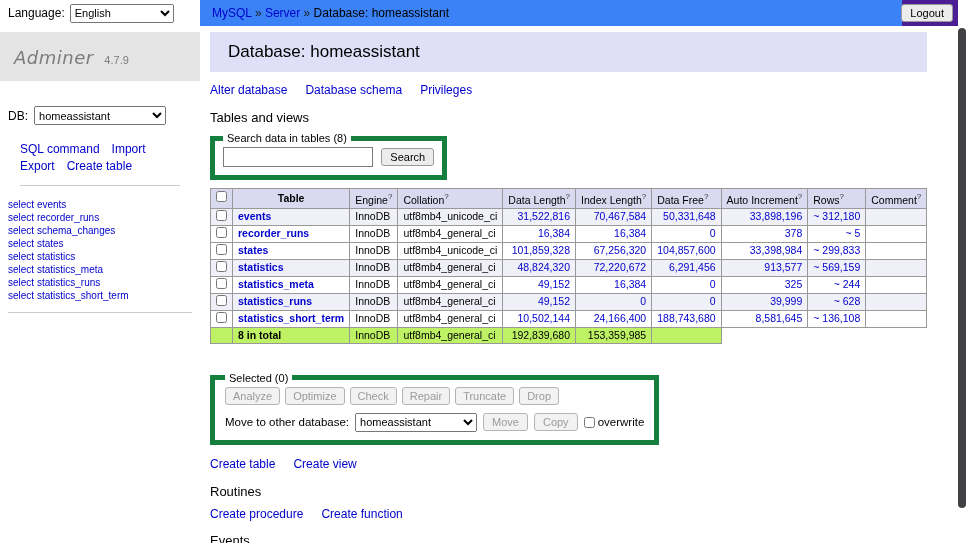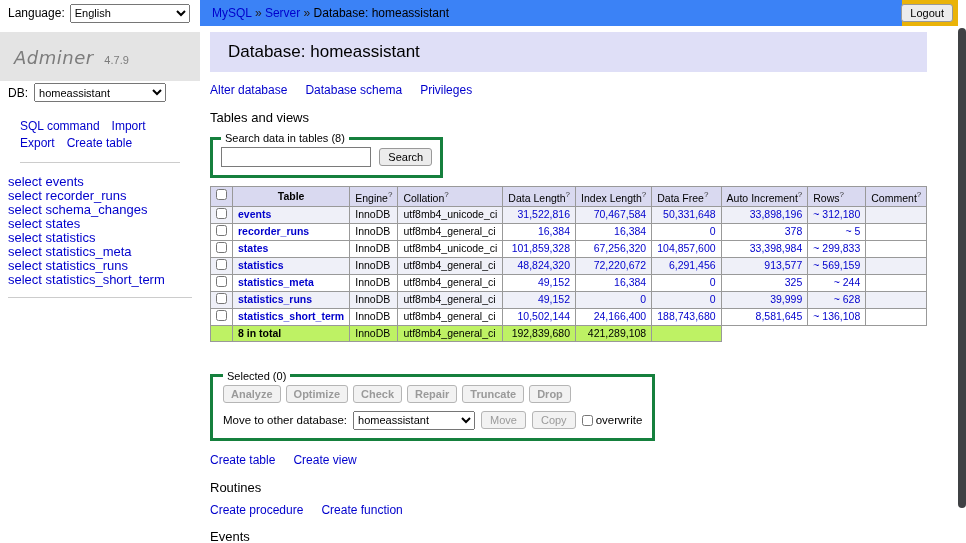--- a/index.html
+++ b/index.html
@@ -9,57 +9,57 @@
     background: #fff; color: #000;
     font-family: "Liberation Sans", sans-serif; font-size: 12px;
   }
   a.link { color: #0000cc; text-decoration: none; cursor: pointer; }
   a.link.bold { font-weight: bold; }
   .spaced { margin-right: 18px; }
 
   
   .topbar { display: flex; height: 26px; align-items: stretch; }
   .lang-area { width: 200px; flex: none; display: flex; align-items: center; gap: 5px; padding-left: 8px; }
-  .lang-area select { font-size: 11px; width: 120px; height: 19px; }
+  .lang-area select { font-size: 11px; width: 104px; height: 19px; }
   .breadcrumb { flex: 1; background: #3b82f6; line-height: 26px; padding-left: 12px; white-space: nowrap; }
   .breadcrumb .sep { color: #222; }
-  .logout-area { width: 64px; flex: none; display: flex; align-items: center; justify-content: flex-end; padding-right: 13px; background: #eab308; }
+  .logout-area { width: 64px; flex: none; display: flex; align-items: center; justify-content: flex-end; padding-right: 13px; background: #4c1d95; }
 
   .btn {
     font-family: "Liberation Sans", sans-serif; font-size: 11px;
     background: #ececec; border: 1px solid #999; border-radius: 3px;
     padding: 2px 8px; cursor: pointer; color: #000;
   }
   .btn:disabled { color: #9a9a9a; background: #f2f2f2; border-color: #b5b5b5; }
 
   
   .layout { display: flex; height: 517px; border-radius: 7px; }
 
   
   .sidebar { width: 200px; flex: none; }
   .logo { margin: 6px 0 0; background: #e4e4e4; padding: 10px 14px 11px; font-weight: normal; }
   .logo-name { font-family: "DejaVu Sans", sans-serif; font-style: italic; font-size: 18px; color: #7c7c7c; letter-spacing: 0.5px; }
   .logo-ver { font-size: 11px; color: #7c7c7c; margin-left: 4px; }
-  .sidebar-inner { padding: 0 8px 0 8px; }
+  .sidebar-inner { padding: 23px 8px 0 8px; }
   .db-row { display: flex; align-items: center; gap: 6px; margin: 2px 0 10px; }
   .db-row select { font-size: 11px; width: 132px; height: 19px; }
   .nav-links { margin: 12px; padding: 4px 0 10px; border-bottom: 1px solid #ccc; }
   .nav-line { display: block; line-height: 17px; }
   .nav-line a { margin-right: 12px; }
   .table-list { list-style: none; margin: 9px 0 0; padding: 0 0 10px; border-bottom: 1px solid #ccc; }
   .table-list li { line-height: 13px; }
-  .table-list a { font-size: 13px; margin-top: 16px; }
+  .table-list a { font-size: 10px; margin-top: 16px; }
 
   
   .main { flex: 1; margin-left: 10px; padding-right: 58px; }
   .page-title { margin: 6px 0 0; background: #dfdff7; padding: 10px 18px; font-size: 17px; font-weight: normal; }
   .db-actions { margin: 11px 0 0; }
   h3.section { font-size: 13px; font-weight: normal; margin: 13px 0 0; }
 
-  fieldset { border: 3px solid #15803d; display: inline-block; margin: 0; }
+  fieldset { border: 5px solid #15803d; display: inline-block; margin: 0; }
   legend { font-size: 11px; padding: 0 4px; }
   .search-fieldset { margin-top: 7px; padding: 3px 8px 8px; }
   .search-input { width: 150px; height: 20px; border: 1px solid #7a7a7a; font-size: 11px; padding: 1px 4px; vertical-align: middle; }
   .search-fieldset .btn { margin-left: 5px; vertical-align: middle; }
 
   
   .data-table { border-collapse: collapse; margin-top: 8px; font-size: 10.5px; }
   .data-table th, .data-table td {
     border: 1px solid #999; padding: 1px 5px; line-height: 13px;
     white-space: nowrap; height: 16px;
@@ -72,21 +72,21 @@
   .data-table tr.odd td { background: #eff0f8; }
   .data-table tr.total td { background: #bef264; }
   .data-table tr.total td.num { color: #000; }
   .data-table td.bold { font-weight: bold; }
   .data-table input[type=checkbox] { margin: 0; width: 11px; height: 11px; }
   .col-comment { min-width: 52px; }
 
   
   .selected-fieldset { margin-top: 28px; padding: 3px 10px 8px; }
   .btn-row { display: flex; gap: 5px; }
-  .btn-row .btn { padding: 2px 7px; font-weight: bold; }
+  .btn-row .btn { padding: 2px 7px; }
   .move-row { margin-top: 8px; display: flex; align-items: center; gap: 6px; font-size: 11.5px; }
   .move-row select { font-size: 11px; width: 122px; height: 19px; }
   .move-row label { display: flex; align-items: center; gap: 3px; }
   .move-row input[type=checkbox] { margin: 0; width: 11px; height: 11px; }
 
   .create-links { margin: 12px 0 0; }
   .routine-links { margin: 8px 0 0; }
   h3.section.routines { margin-top: 13px; }
   h3.section.events { margin-top: 12px; }
 
@@ -251,21 +251,21 @@
               <td class="num">8,581,645</td>
               <td class="num">~ 136,108</td>
               <td></td>
             </tr>
             <tr class="total">
               <td class="c"></td>
               <td class="bold">8 in total</td>
               <td>InnoDB</td>
               <td>utf8mb4_general_ci</td>
               <td class="num">192,839,680</td>
-              <td class="num">421,289,108</td>
+              <td class="num">153,359,985</td>
               <td></td>
             </tr>
           </tbody>
       </table>
 
       <fieldset class="selected-fieldset">
         <legend>Selected (0)</legend>
         <div class="btn-row" id="selected-buttons">
             <button class="btn" disabled="">Analyze</button>
             <button class="btn" disabled="">Optimize</button>

